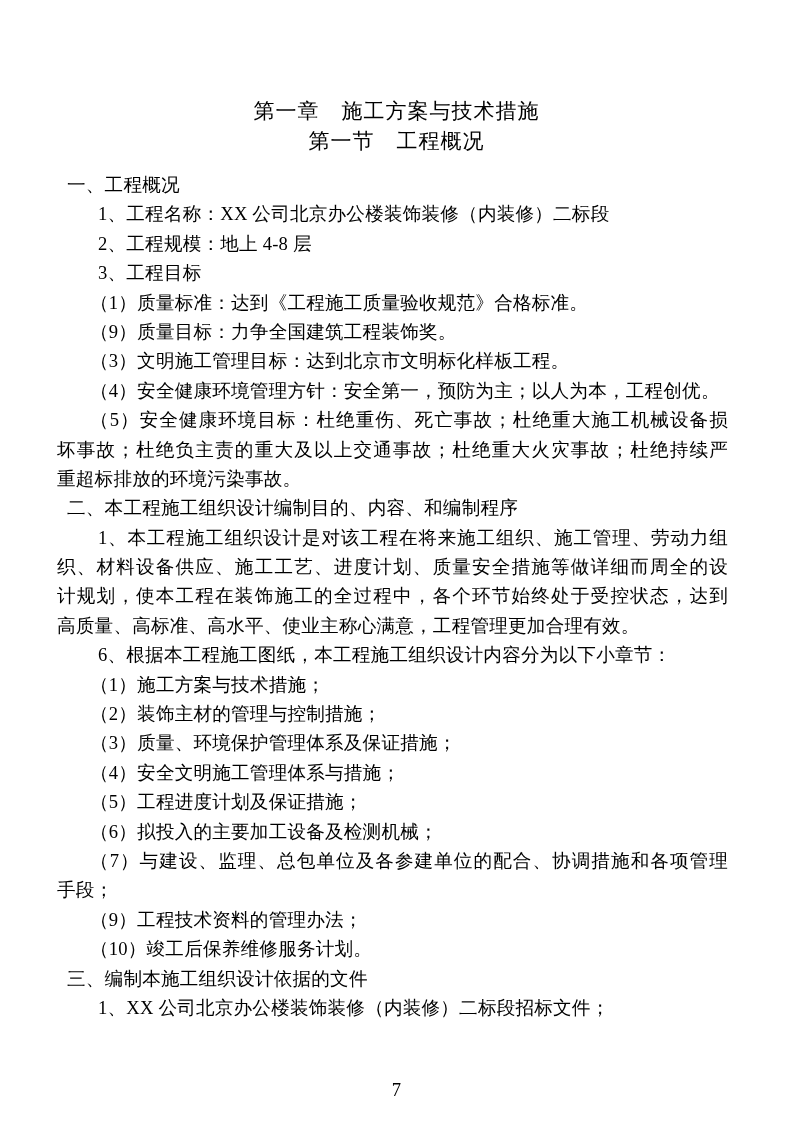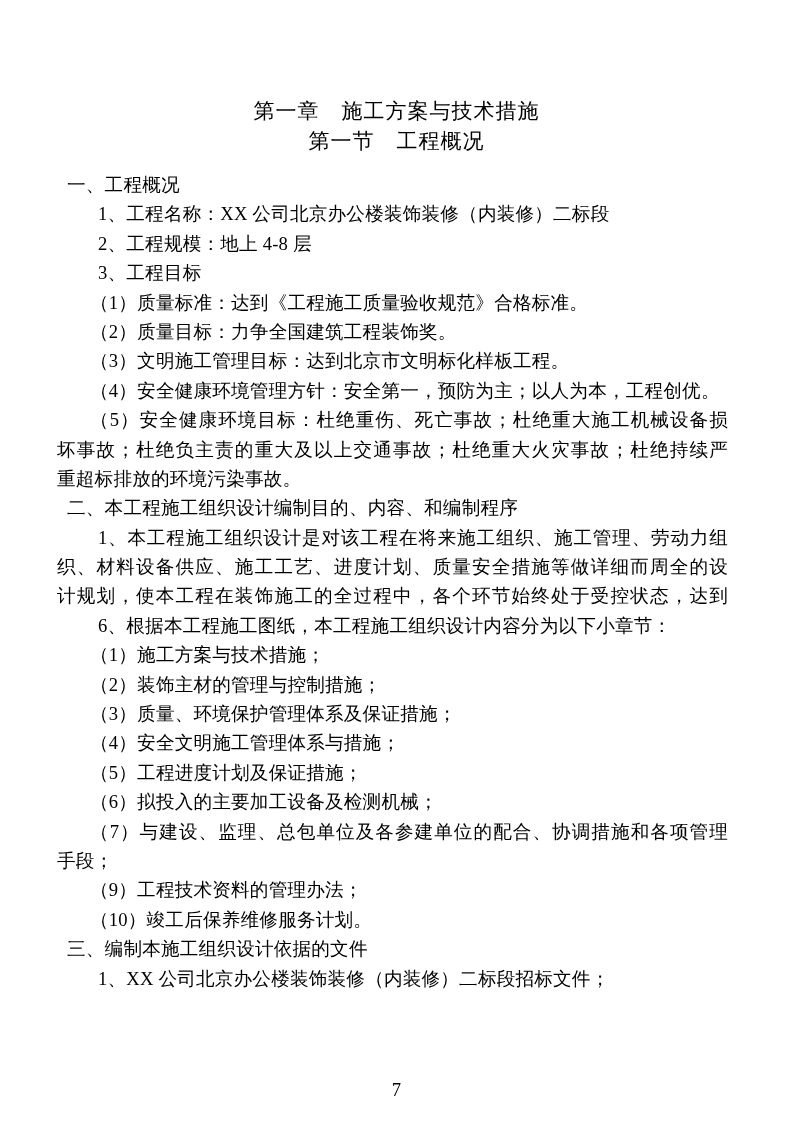--- a/index.html
+++ b/index.html
@@ -60,30 +60,31 @@
     <div class="title">第一章　施工方案与技术措施</div>
     <div class="title">第一节　工程概况</div>
   </div>
 
   <div class="content">
     <div class="l h">一、工程概况</div>
     <div class="l n">1、工程名称：XX 公司北京办公楼装饰装修（内装修）二标段</div>
     <div class="l n">2、工程规模：地上 4-8 层</div>
     <div class="l n">3、工程目标</div>
     <div class="l p">（1）质量标准：达到《工程施工质量验收规范》合格标准。</div>
-    <div class="l p">（2）质量目标：力争全国建筑工程装饰奖。</div>
+    <div class="l p">（9）质量目标：力争全国建筑工程装饰奖。</div>
     <div class="l p">（3）文明施工管理目标：达到北京市文明标化样板工程。</div>
     <div class="l p">（4）安全健康环境管理方针：安全第一，预防为主；以人为本，工程创优。</div>
     <div class="l p j">（5）安全健康环境目标：杜绝重伤、死亡事故；杜绝重大施工机械设备损</div>
     <div class="l c j">坏事故；杜绝负主责的重大及以上交通事故；杜绝重大火灾事故；杜绝持续严</div>
     <div class="l c">重超标排放的环境污染事故。</div>
     <div class="l h">二、本工程施工组织设计编制目的、内容、和编制程序</div>
     <div class="l n j">1、本工程施工组织设计是对该工程在将来施工组织、施工管理、劳动力组</div>
     <div class="l c j">织、材料设备供应、施工工艺、进度计划、质量安全措施等做详细而周全的设</div>
     <div class="l c j">计规划，使本工程在装饰施工的全过程中，各个环节始终处于受控状态，达到</div>
+    <div class="l c">高质量、高标准、高水平、使业主称心满意，工程管理更加合理有效。</div>
     <div class="l n">6、根据本工程施工图纸，本工程施工组织设计内容分为以下小章节：</div>
     <div class="l p">（1）施工方案与技术措施；</div>
     <div class="l p">（2）装饰主材的管理与控制措施；</div>
     <div class="l p">（3）质量、环境保护管理体系及保证措施；</div>
     <div class="l p">（4）安全文明施工管理体系与措施；</div>
     <div class="l p">（5）工程进度计划及保证措施；</div>
     <div class="l p">（6）拟投入的主要加工设备及检测机械；</div>
     <div class="l p j">（7）与建设、监理、总包单位及各参建单位的配合、协调措施和各项管理</div>
     <div class="l c">手段；</div>
     <div class="l p">（9）工程技术资料的管理办法；</div>

